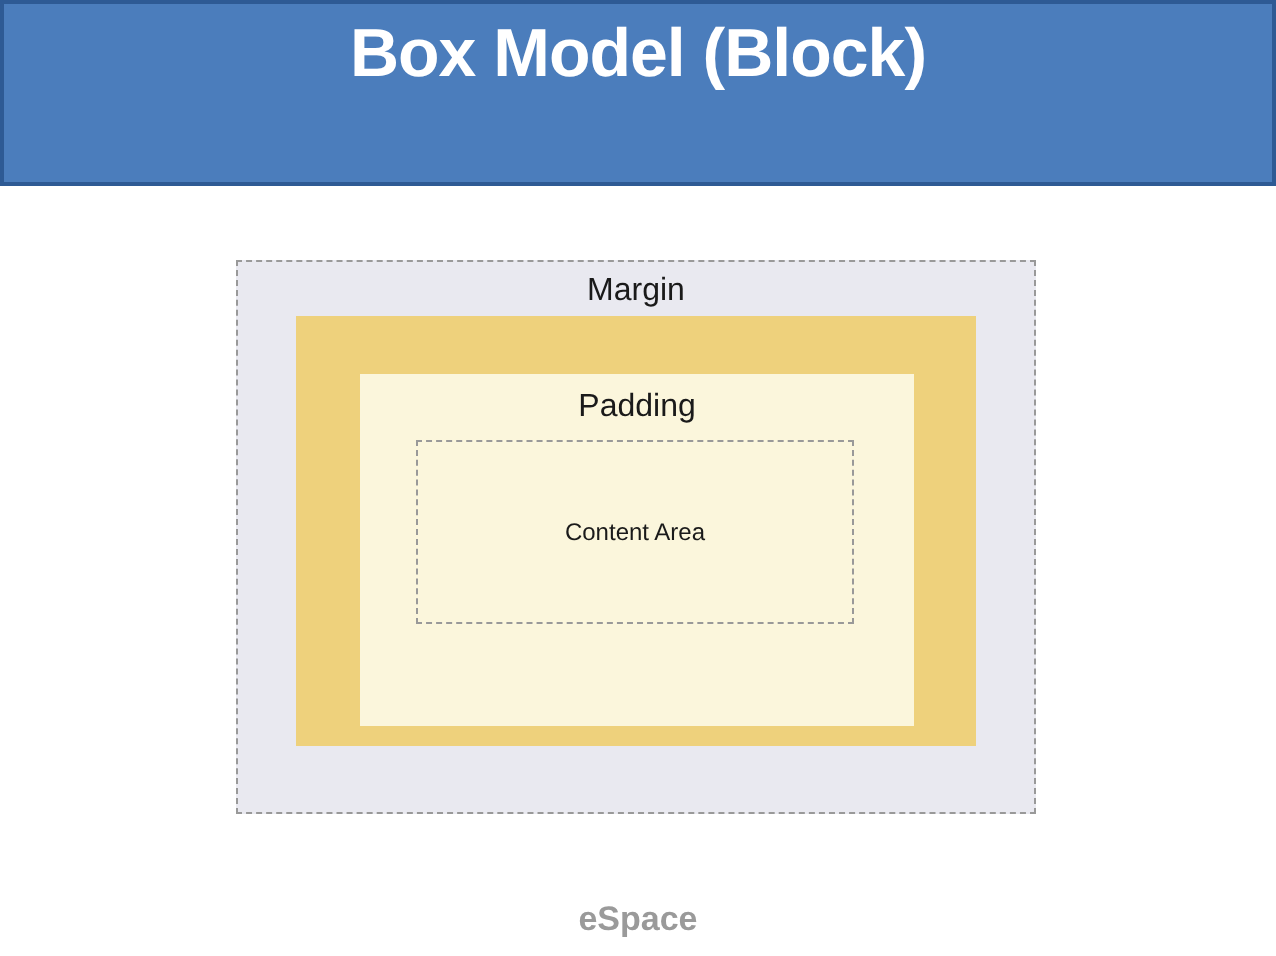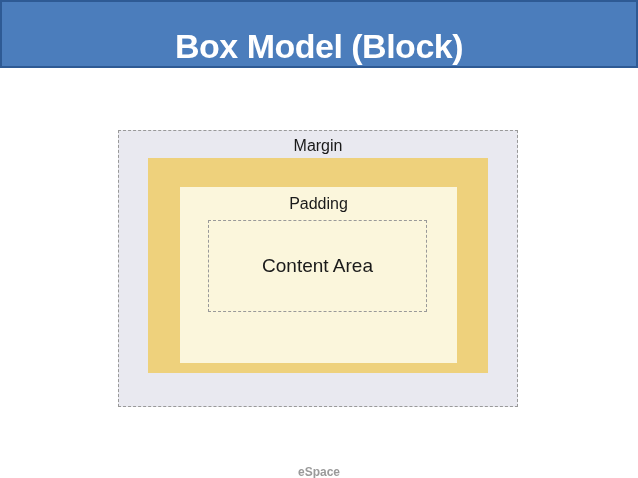--- a/index.html
+++ b/index.html
@@ -14,26 +14,26 @@
     font-family: "Liberation Sans", sans-serif;
     overflow: hidden;
   }
 
   
   .header-bar {
     position: absolute;
     left: 0;
     top: 0;
     width: 638px;
-    height: 68px;
+    height: 93px;
     box-sizing: border-box;
     background: var(--header-bg, #4b7dbc);
     border: 2px solid var(--header-border, #2e5a94);
     display: flex;
-    align-items: flex-end;
+    align-items: flex-start;
     justify-content: center;
   }
   .slide-title {
     color: var(--title-text, #ffffff);
     font-size: 34px;
     font-weight: bold;
     letter-spacing: -0.5px;
     padding-top: 6px;
   }
 
@@ -83,32 +83,32 @@
     top: 33px;
     width: 219px;
     height: 92px;
     box-sizing: border-box;
     border: 1px dashed var(--dashed-border, #999999);
     display: flex;
     align-items: center;
     justify-content: center;
   }
   .content-label {
-    font-size: 19px;
+    font-size: 12px;
     color: var(--label-text, #1a1a1a);
   }
 
   
   .footer-mark {
     position: absolute;
     left: 0;
-    top: 465px;
+    top: 450px;
     width: 638px;
     text-align: center;
-    font-size: 12px;
+    font-size: 17px;
     font-weight: 600;
     color: var(--footer-text, #9a9a9a);
   }
 </style>
 </head>
 <body>
 
 <div class="header-bar">
   <span class="slide-title">Box Model (Block)</span>
 </div>

